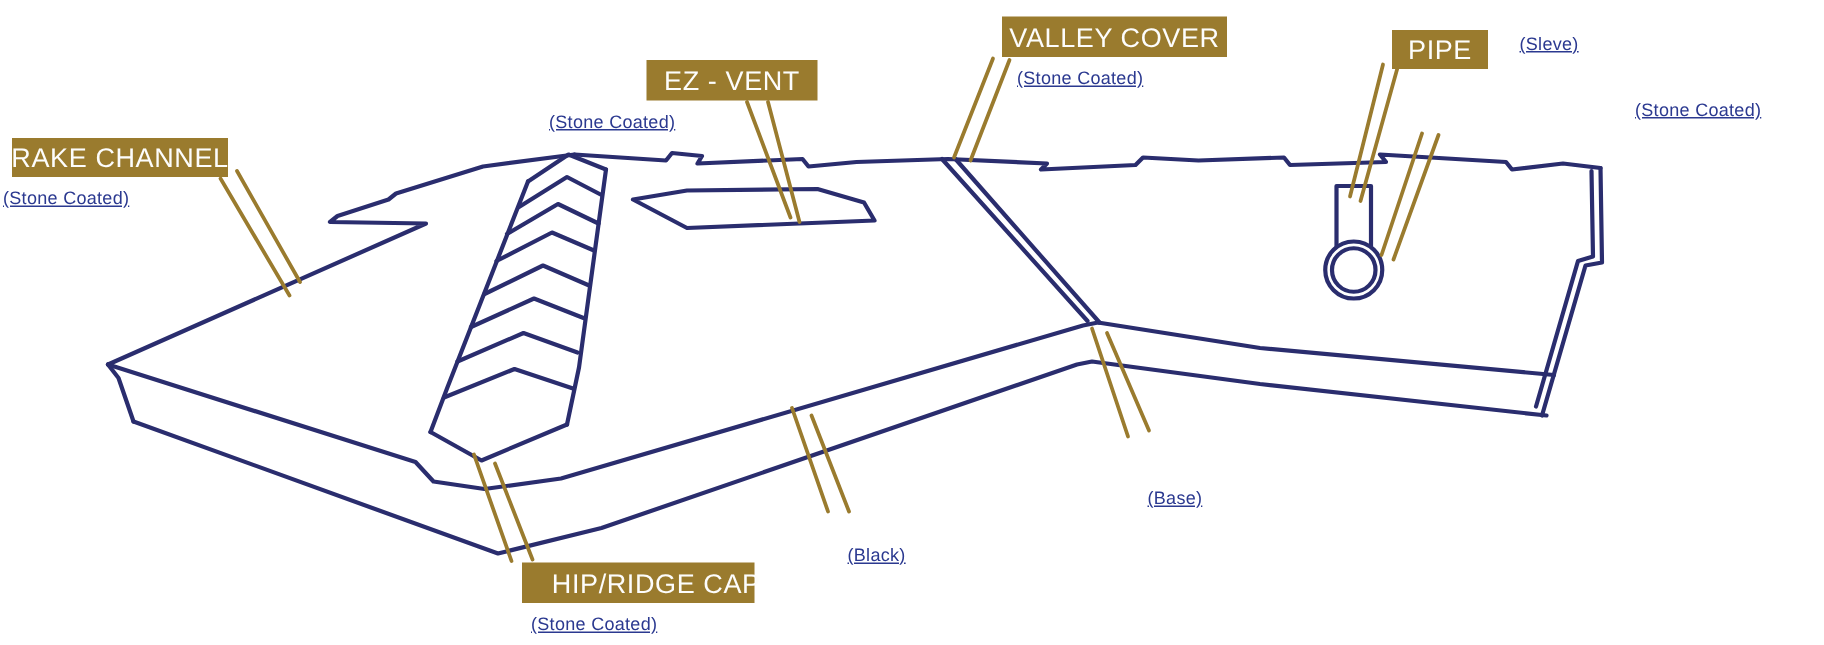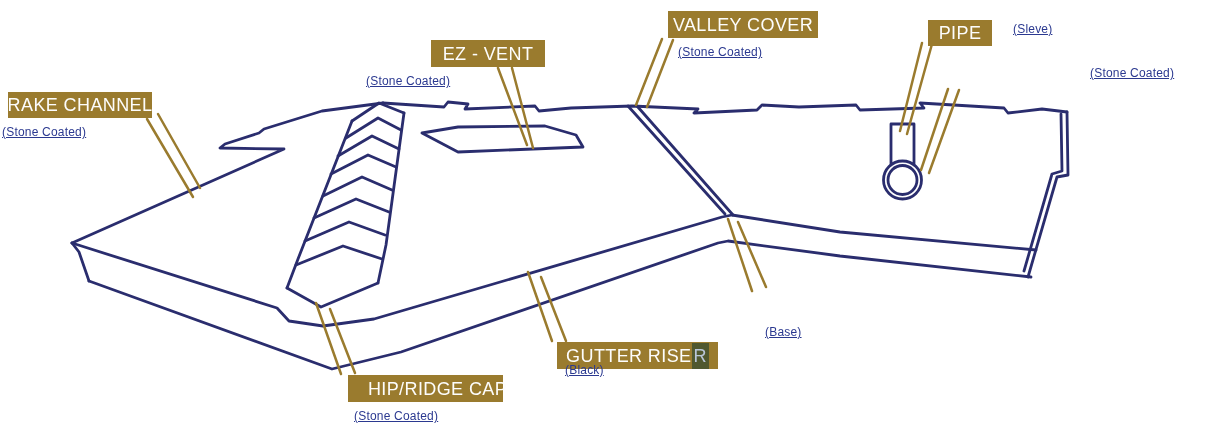--- a/index.html
+++ b/index.html
@@ -114,22 +114,18 @@
   <div class="tag" id="tag-valley-cover">VALLEY COVER</div>
   <div class="sub" id="sub-valley-cover">(Stone Coated)</div>
 
   <div class="tag" id="tag-pipe">PIPE</div>
   <div class="sub" id="sub-pipe">(Sleve)</div>
 
   <div class="sub" id="sub-pipe-jack">(Stone Coated)</div>
 
   <div class="sub" id="sub-valley-2pc">(Base)</div>
 
-  <div class="tag" id="tag-gutter-riser">
-    <span>GUTTER RISE</span>
-      <span class="hl">R</span>
-  </div>
   <div class="sub" id="sub-gutter-riser">(Black)</div>
 
   <div class="tag" id="tag-hip-ridge">HIP/RIDGE CAP</div>
   <div class="sub" id="sub-hip-ridge">(Stone Coated)</div>
 
 </div>
 
 </body></html>

